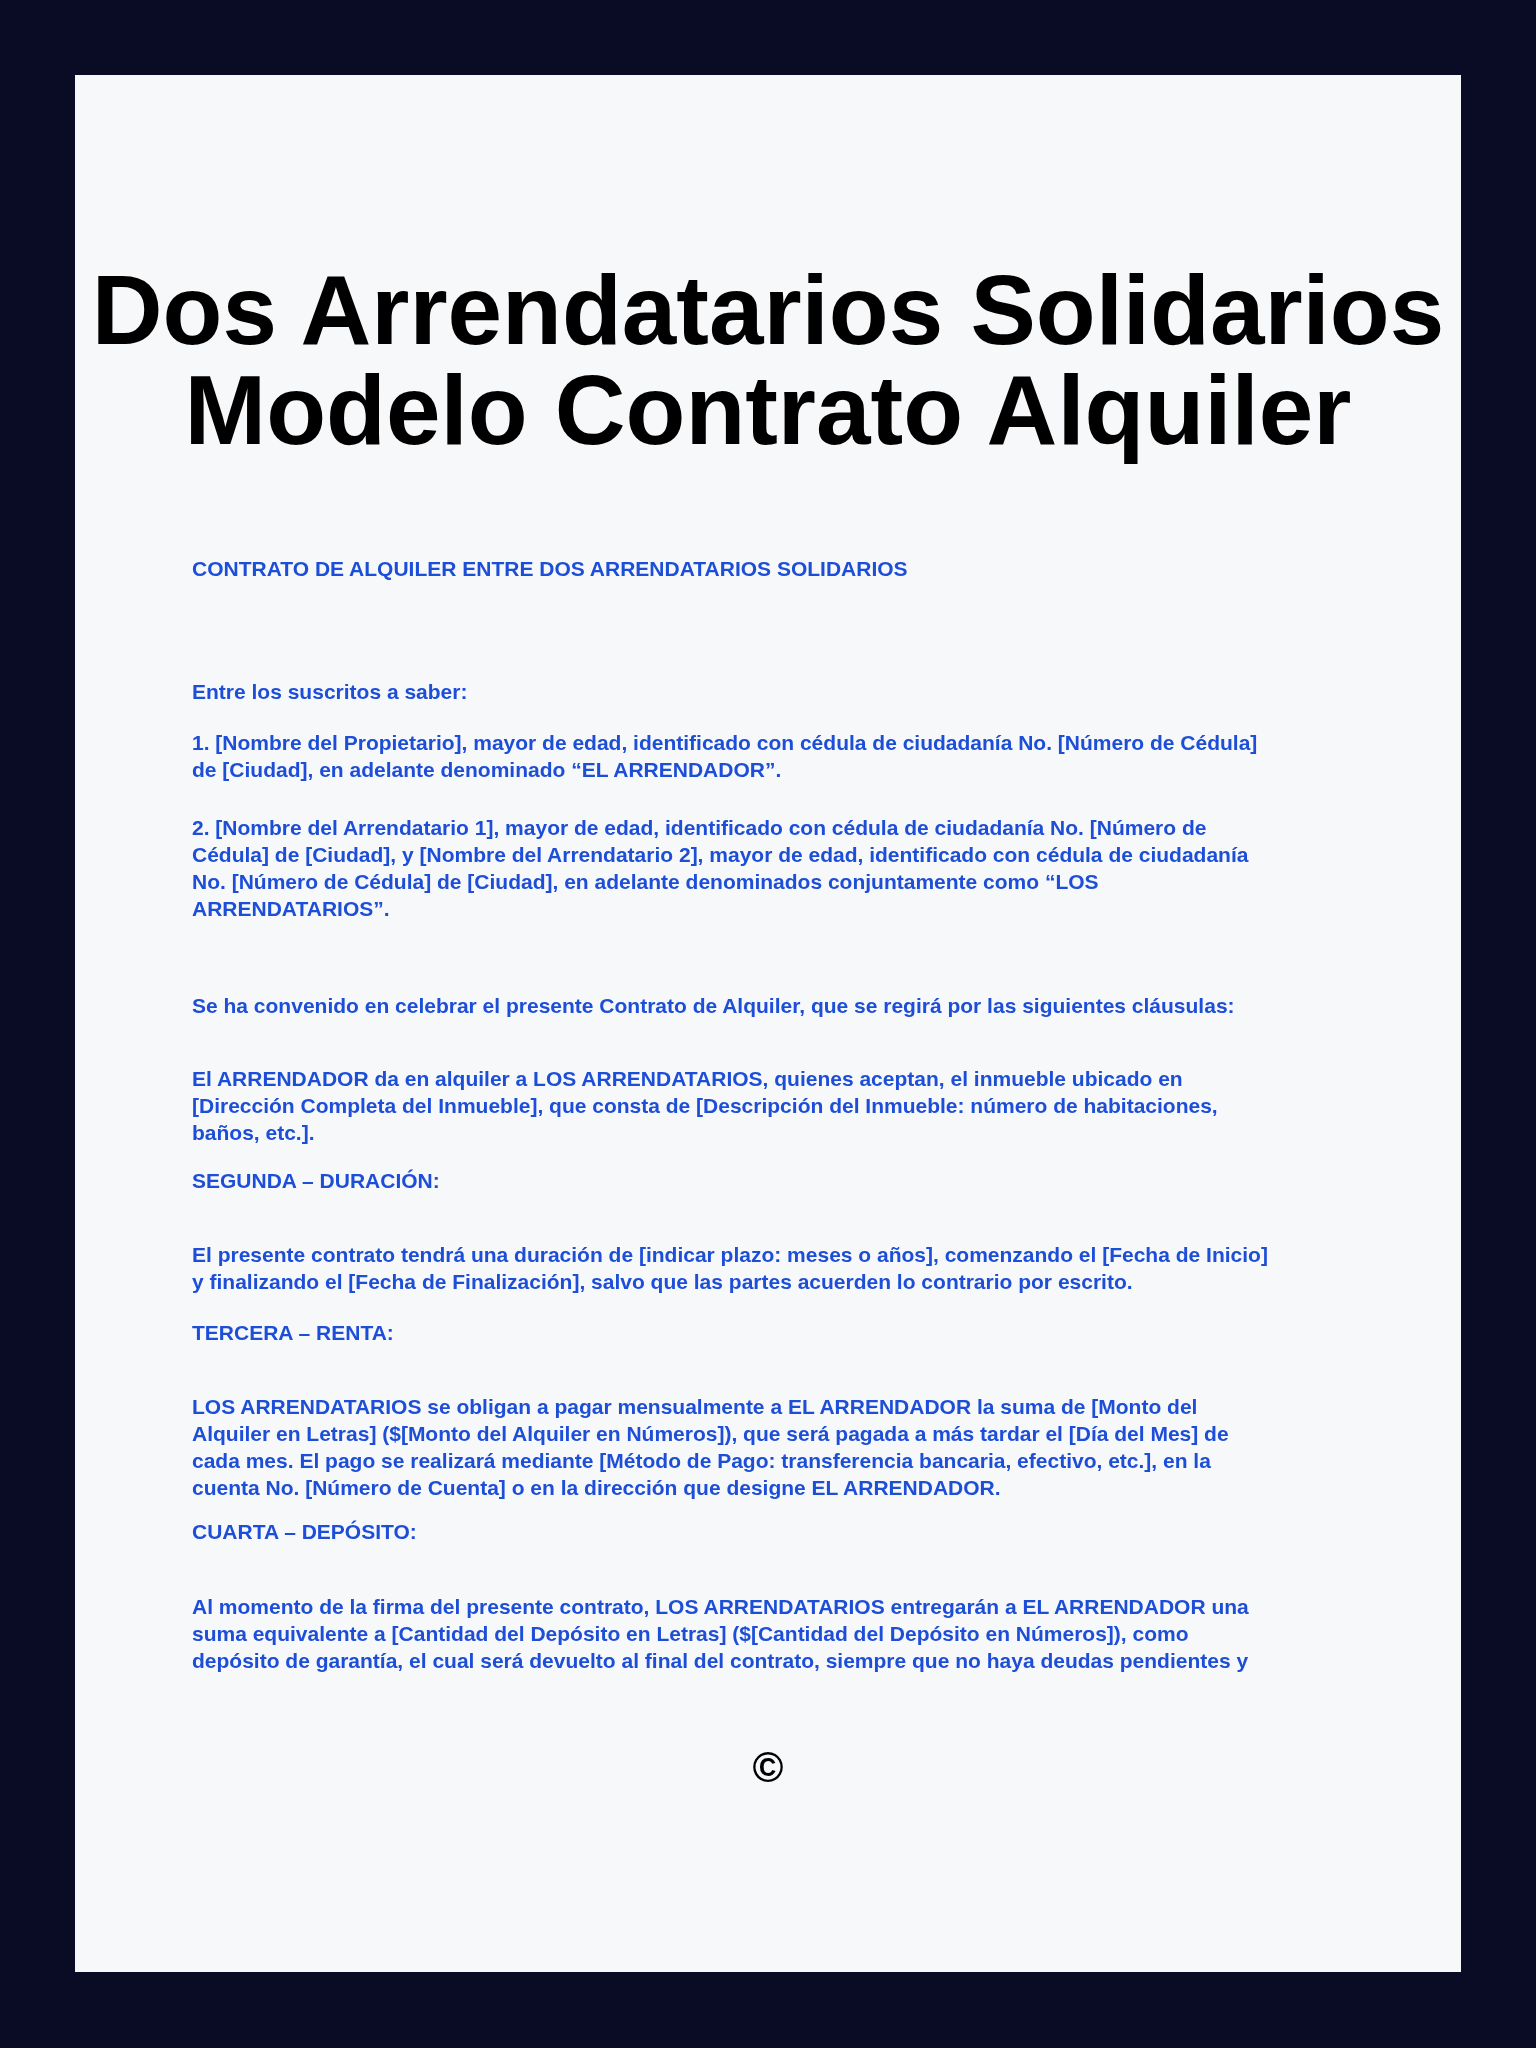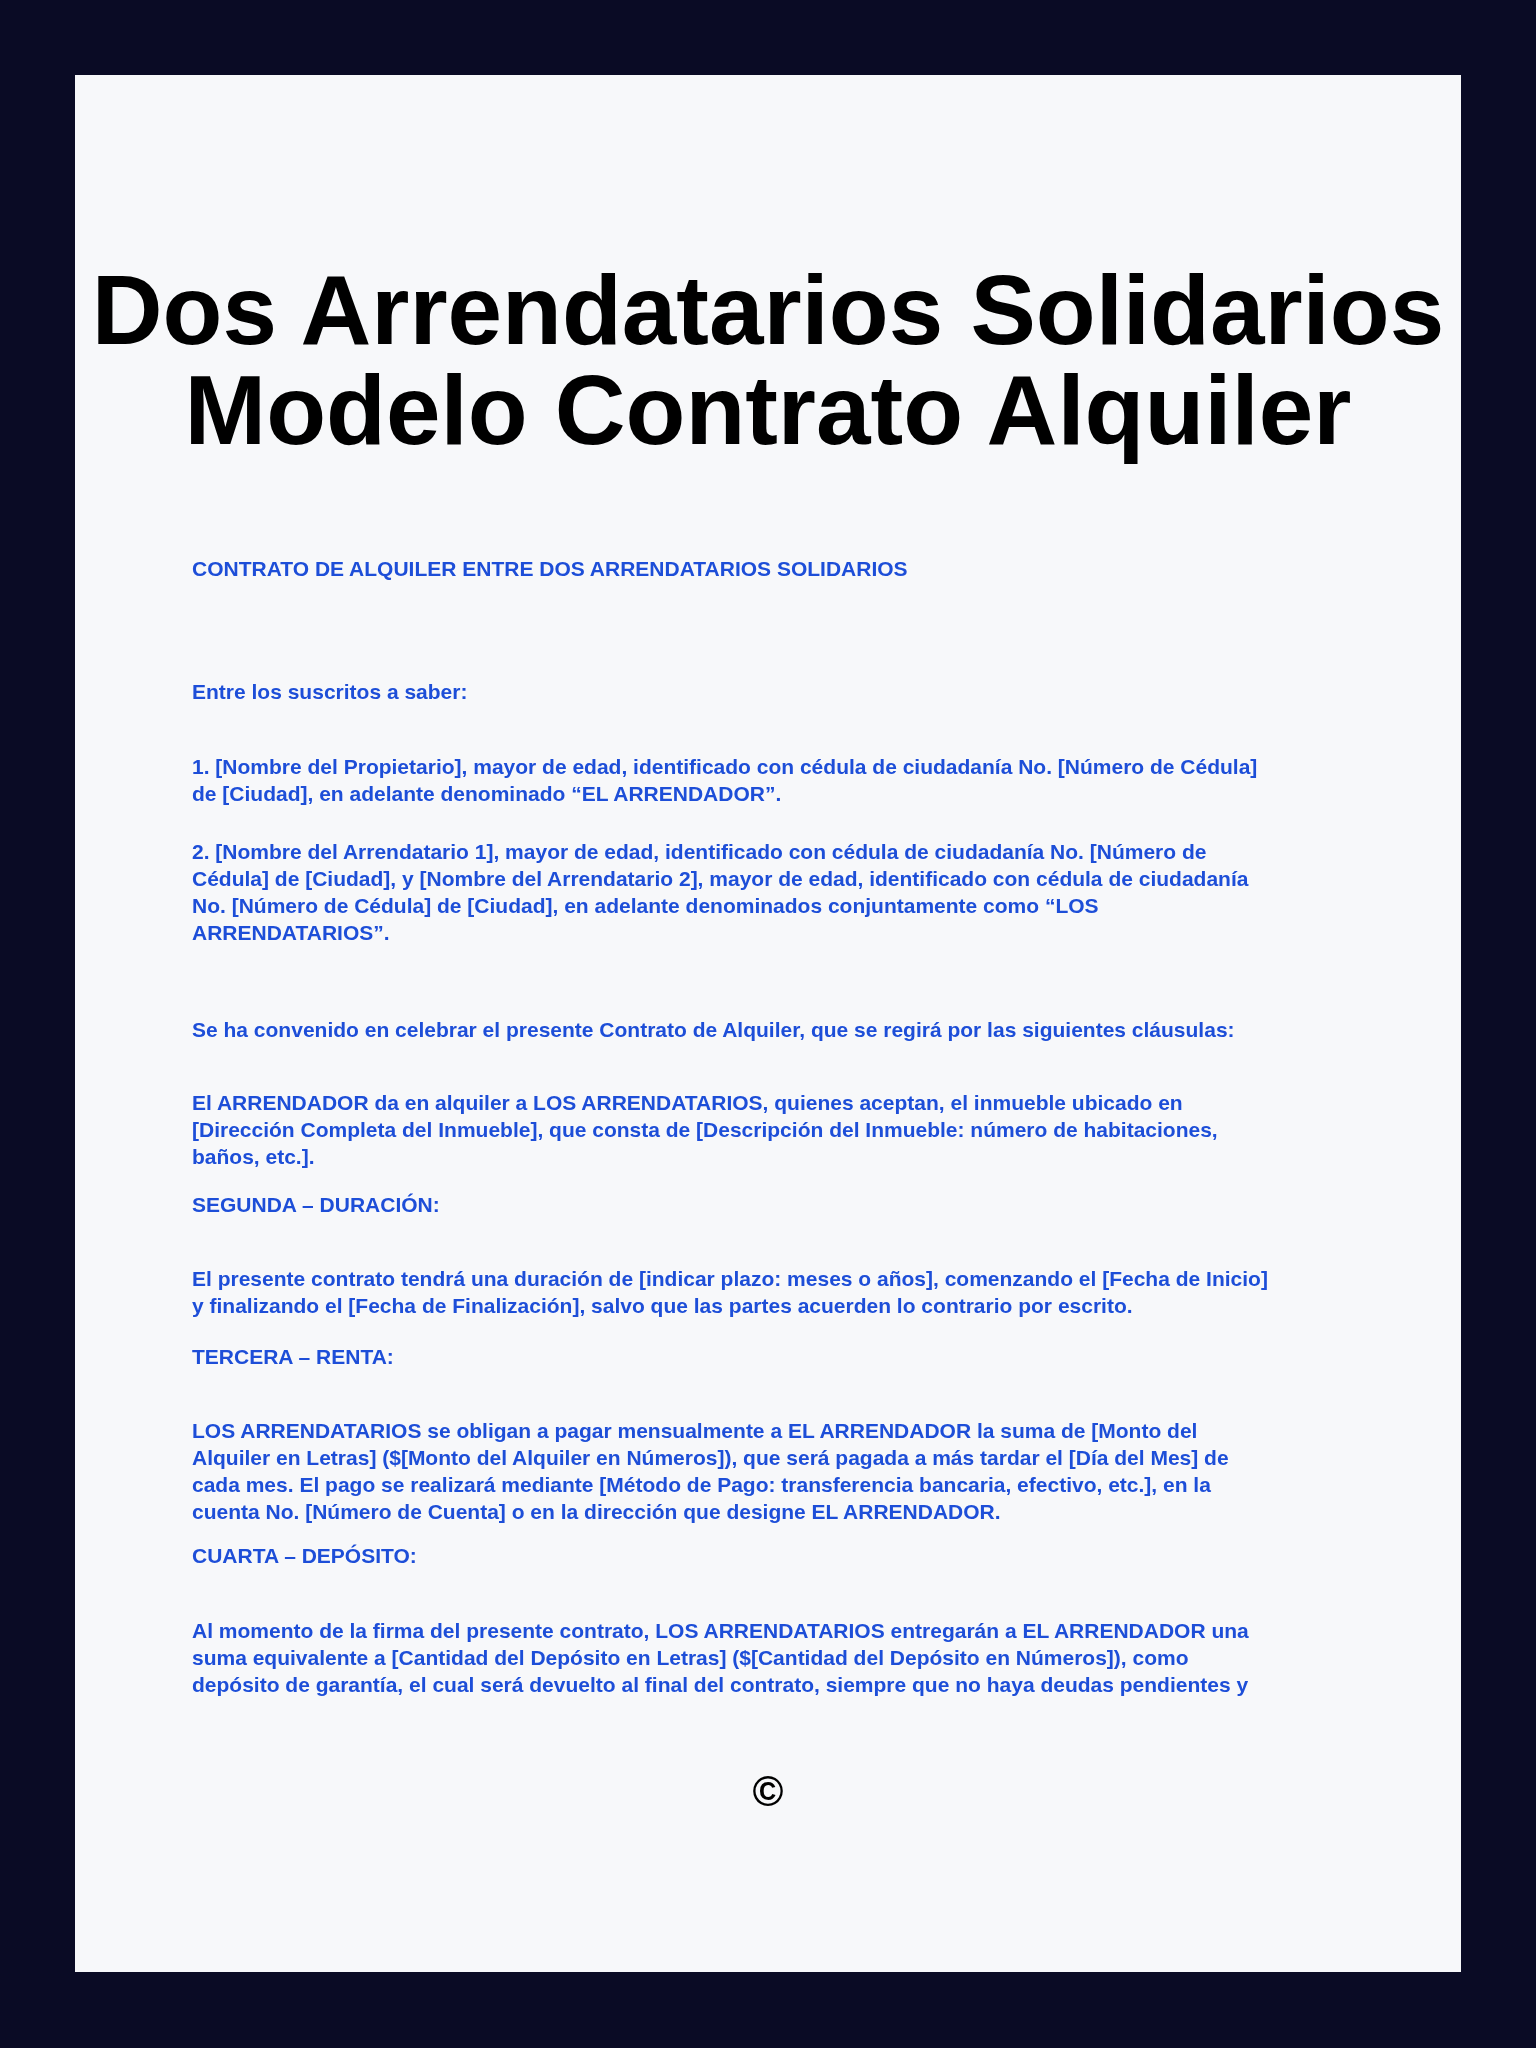--- a/index.html
+++ b/index.html
@@ -33,21 +33,21 @@
     margin-left: 117px;
     width: 1085px;
     color: #1d4ed8;
     font-weight: bold;
     font-size: 21px;
     line-height: 27px;
   }
 
   .doc-subheading { margin-top: 95px; }
   .doc-intro      { margin-top: 96px; }
-  .party-1        { margin-top: 48px; }
+  .party-1        { margin-top: 24px; }
   .party-2        { margin-top: 31px; }
   .doc-agreement  { margin-top: 70px; }
 
   .clause-heading-1 { margin-top: 100px; }
   .clause-body-1    { margin-top: 46px; }
   .clause-heading-2 { margin-top: 21px; }
   .clause-body-2    { margin-top: 47px; }
   .clause-heading-3 { margin-top: 24px; }
   .clause-body-3    { margin-top: 47px; }
   .clause-heading-4 { margin-top: 17px; }

